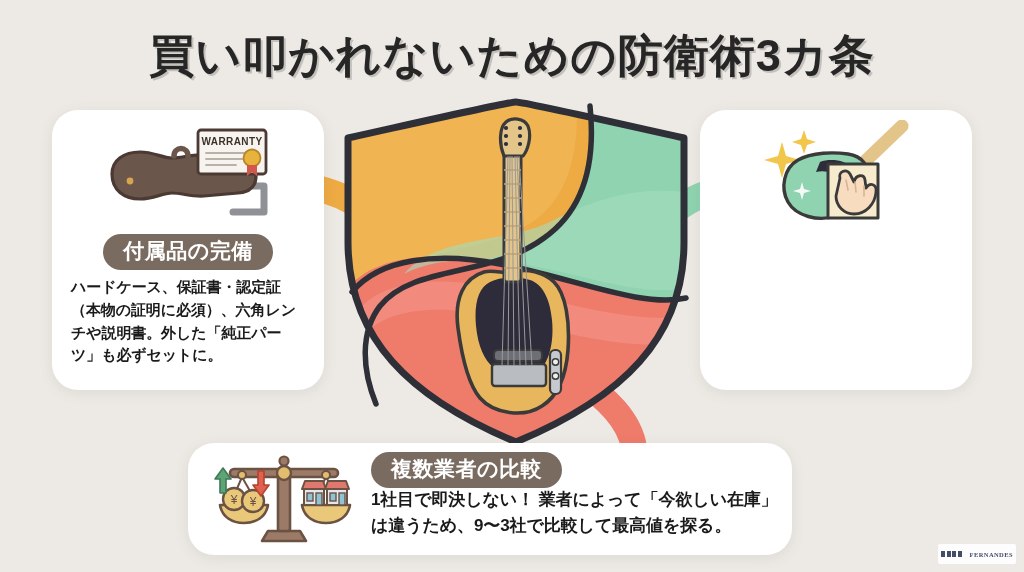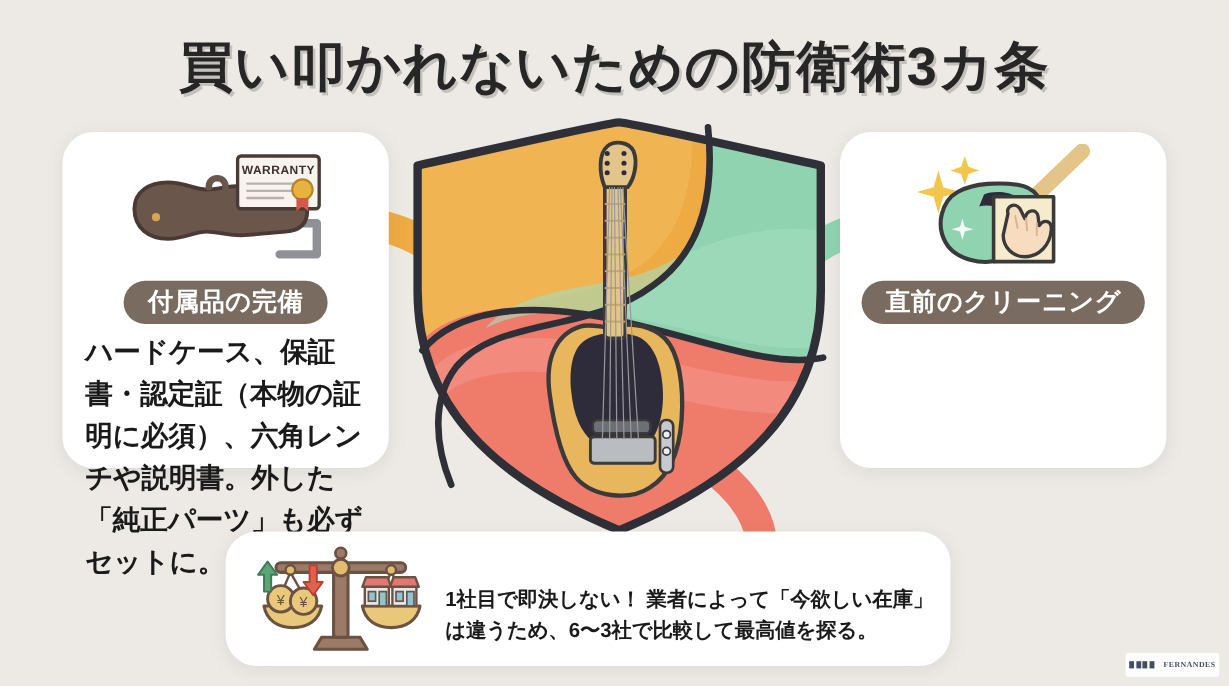--- a/index.html
+++ b/index.html
@@ -102,21 +102,21 @@
     text-align: center;
   }
   .card-bottom .pill-row {
     position: absolute;
     left: 183px;
     top: 9px;
   }
 
   .body-text {
     position: absolute;
-    font-size: 23px;
+    font-size: 15px;
     font-weight: 700;
     line-height: 1.52;
     color: #1a1a1a;
     letter-spacing: -0.1px;
   }
   .card-left  .body-text { left: 19px; top: 166px; width: 238px; }
   .card-right .body-text { left: 22px; top: 166px; width: 236px; }
   .card-bottom .body-text{ left: 183px; top: 44px; width: 412px; font-size: 17px; line-height: 1.55; }
 
   
@@ -343,23 +343,20 @@
                L 104 68 C 108 62, 115 64, 114 72
                C 113 84, 104 94, 92 94
                C 82 94, 74 86, 74 76 Z" fill="#f8dcc0" stroke="#3a3a3a" stroke-width="2.8" stroke-linejoin="round"></path>
       <g stroke="#d9b394" stroke-width="1.6" stroke-linecap="round" fill="none">
         <path d="M84 60 L 86 70"></path>
         <path d="M93 62 L 94 72"></path>
         <path d="M102 66 L 102 76"></path>
       </g>
     </svg>
 
-    <div class="pill-row">
-      <span class="pill">直前のクリーニング</span>
-    </div>
 
   </div>
 
   <div class="card card-bottom">
     <svg class="card-icon" viewBox="0 0 140 92" aria-hidden="true">
 
       <path d="M48 86 L 92 86 L 86 76 L 54 76 Z" fill="#9b7b68" stroke="#6b5243" stroke-width="2.6" stroke-linejoin="round"></path>
 
       <rect x="64" y="18" width="12" height="58" rx="2" fill="#9b7b68" stroke="#6b5243" stroke-width="2.6"></rect>
 
@@ -401,22 +398,25 @@
       </g>
 
       <g>
         <rect x="113" y="34" width="20" height="16" fill="#e4e8ea" stroke="#6b5243" stroke-width="2"></rect>
         <path d="M111 34 L 135 34 L 132 26 L 114 26 Z" fill="#e0786f" stroke="#6b5243" stroke-width="2" stroke-linejoin="round"></path>
         <rect x="116" y="38" width="6" height="8" fill="#8fc4d6" stroke="#6b5243" stroke-width="1.4"></rect>
         <rect x="125" y="38" width="6" height="12" fill="#8fc4d6" stroke="#6b5243" stroke-width="1.4"></rect>
       </g>
     </svg>
 
-
-    <div class="body-text">1社目で即決しない！ 業者によって「今欲しい在庫」は違うため、6〜3社で比較して最高値を探る。</div>
+    <div class="pill-row">
+      <span class="pill">複数業者の比較</span>
+    </div>
+
+    <div class="body-text">1社目で即決しない！ 業者によって「今欲しい在庫」は違うため、9〜3社で比較して最高値を探る。</div>
   </div>
 
   <div class="brand-logo">
     <span class="brand-squares">
       <i></i>
         <i></i>
         <i></i>
         <i></i>
     </span>
     <span class="brand-divider"></span>

